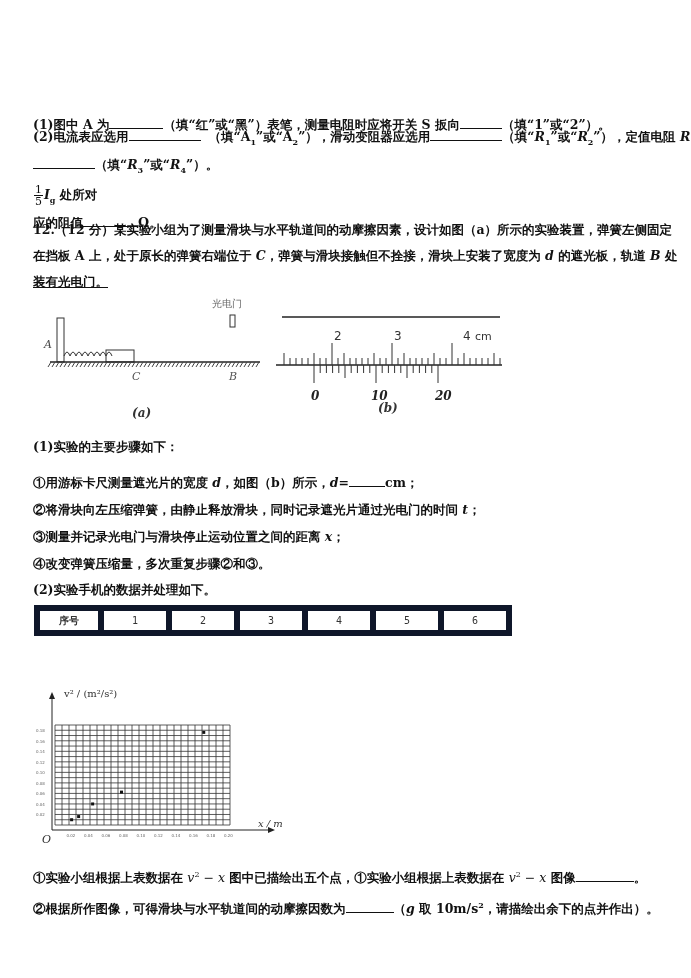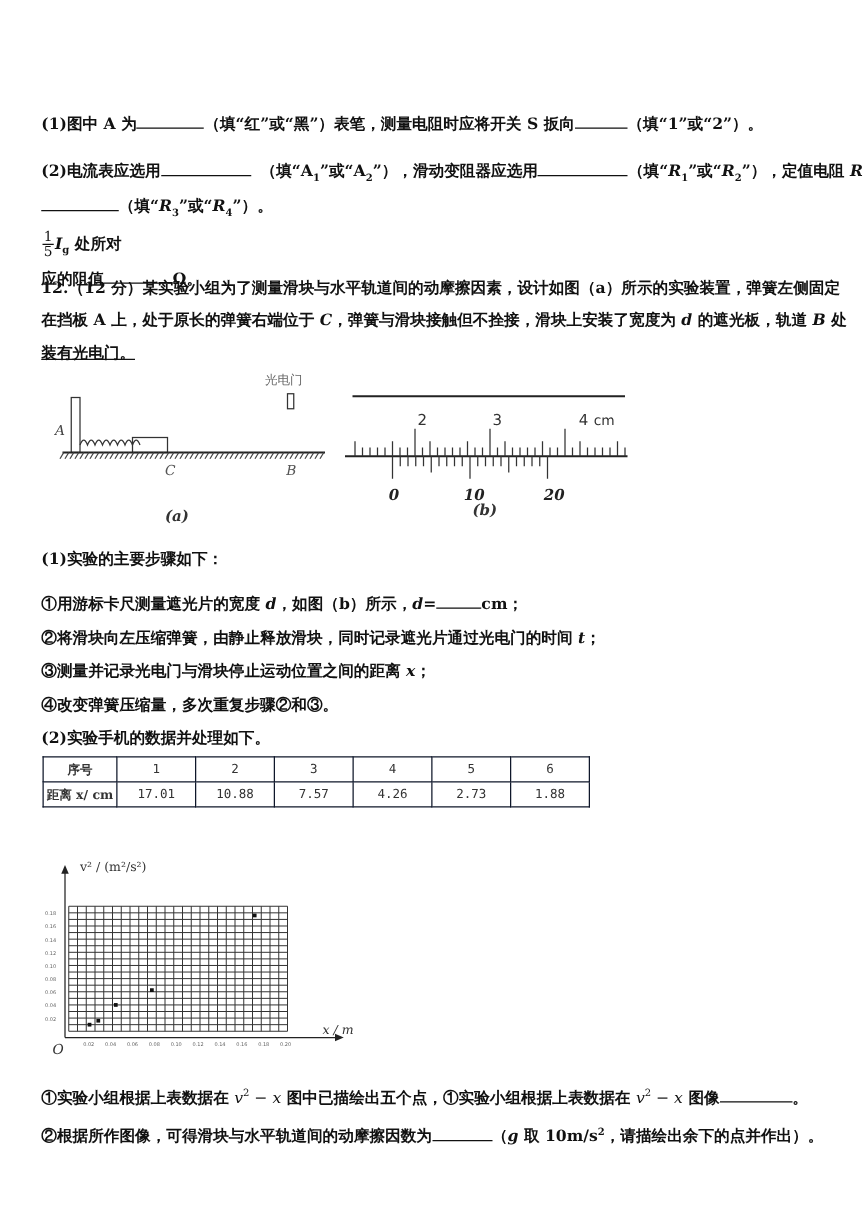--- a/index.html
+++ b/index.html
@@ -6,28 +6,28 @@
   body{width:691px;height:978px;position:relative;overflow:hidden;
        font-family:"DejaVu Serif","Liberation Serif",serif;color:#111;font-size:12.5px;}
   .line{position:absolute;left:33px;white-space:nowrap;line-height:16px;}
   .blank{display:inline-block;border-bottom:1px solid #111;height:12px;vertical-align:baseline;}
   sub,sup{font-size:8px;}
   .frac{display:inline-block;vertical-align:middle;text-align:center;font-size:11px;line-height:11px;margin:0 1px;}
   .frac .num{display:block;border-bottom:1px solid #111;padding:0 1px;}
   .frac .den{display:block;}
   table.data{position:absolute;left:34px;top:605px;border-collapse:collapse;
     font-family:"DejaVu Sans Mono","Liberation Mono",monospace;font-size:10px;color:#333;}
-  table.data td{border:1px solid #0f172a;height:19px;text-align:center;width:62px;padding:0;}
+  table.data td{border:6px solid #0f172a;height:19px;text-align:center;width:62px;padding:0;}
   table.data td.hdr{width:58px;font-family:"DejaVu Serif",serif;font-weight:bold;font-size:10px;}
   svg{position:absolute;}
 </style>
 </head>
 <body>
 
-<div class="line" style="top:90px;font-weight:bold;">
+<div class="line" style="top:116px;font-weight:bold;">
   <b><span>(1)图中 A 为</span></b><span class="blank" style="width:54px"></span><b><span>（填“红”或“黑”）表笔，测量电阻时应将开关 S 扳向</span></b><span class="blank" style="width:42px"></span><b><span>（填“1”或“2”）。</span></b>
 </div>
 <div class="line" style="top:128px;">
   <b><span>(2)电流表应选用</span></b><span class="blank" style="width:72px"></span>&nbsp;&nbsp;<b><span>（填“A</span><sub>1</sub><span>”或“A</span><sub>2</sub><span>”），滑动变阻器应选用</span></b><span class="blank" style="width:72px"></span><b><span>（填“</span><i>R</i><sub>1</sub><span>”或“</span><i>R</i><sub>2</sub><span>”），定值电阻 </span><i>R</i><span> 应选</span></b>
 </div>
 <div class="line" style="top:156px;">
   <span class="blank" style="width:62px"></span><b><span>（填“</span><i>R</i><sub>3</sub><span>”或“</span><i>R</i><sub>4</sub><span>”）。</span></b>
 </div>
 <div class="line" style="top:184px;">
   <span class="frac"><span class="num">1</span><span class="den">5</span></span><b><i>I</i><sub>g</sub><span> 处所对</span></b>
@@ -198,29 +198,20 @@
   <tbody>
       <tr>
     <td class="hdr">序号</td>
     <td>1</td>
         <td>2</td>
         <td>3</td>
     <td>4</td>
         <td>5</td>
         <td>6</td>
   </tr>
-  <tr>
-    <td class="hdr">距离 x/ cm</td>
-    <td>17.01</td>
-        <td>10.88</td>
-        <td>7.57</td>
-    <td>4.26</td>
-        <td>2.73</td>
-        <td>1.88</td>
-  </tr>
 </tbody>
   </table>
 
 <svg id="chart" style="left:20px;top:680px;" width="280" height="170">
   <g id="grid">
       <line x1="35" y1="45" x2="35" y2="145" stroke="#333" stroke-width="0.8"></line>
       <line x1="42" y1="45" x2="42" y2="145" stroke="#333" stroke-width="0.8"></line>
       <line x1="49" y1="45" x2="49" y2="145" stroke="#333" stroke-width="0.8"></line>
       <line x1="56" y1="45" x2="56" y2="145" stroke="#333" stroke-width="0.8"></line>
       <line x1="63" y1="45" x2="63" y2="145" stroke="#333" stroke-width="0.8"></line>

